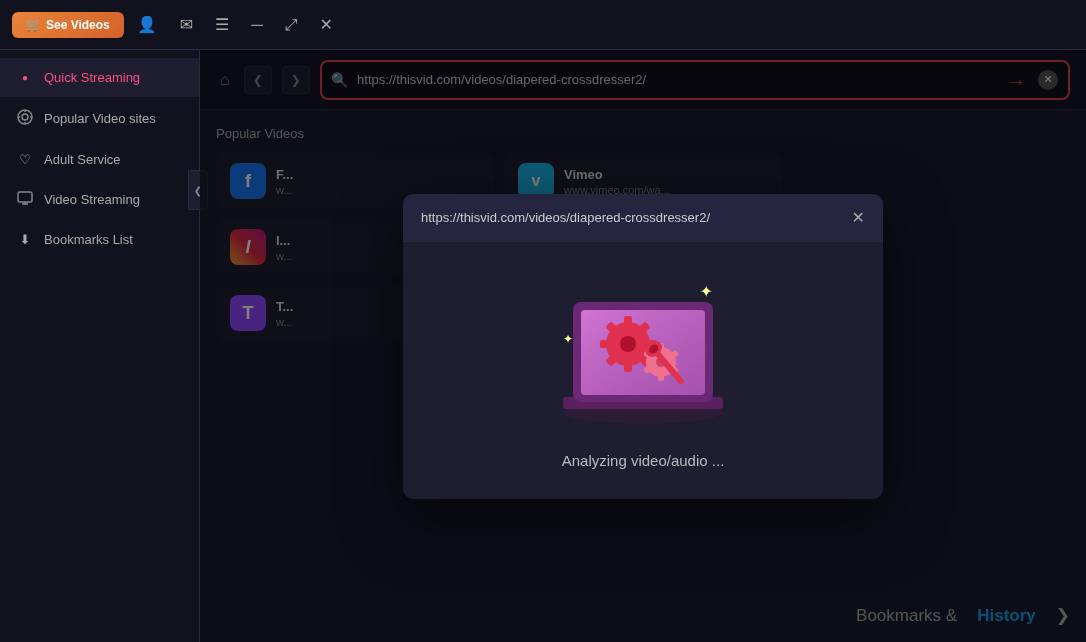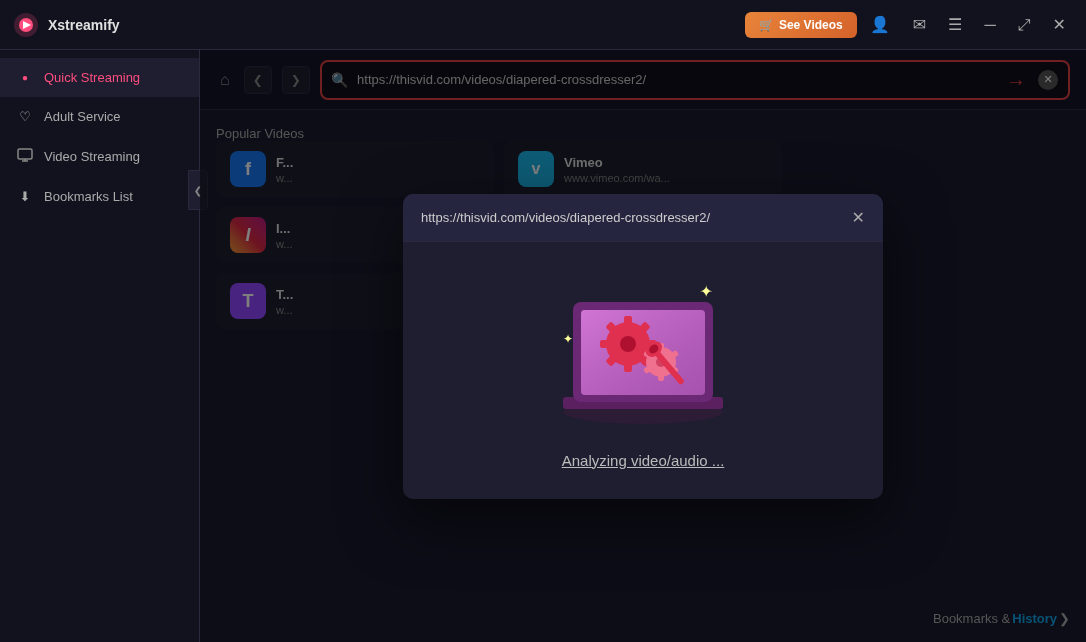--- a/index.html
+++ b/index.html
@@ -210,21 +210,21 @@
       height: 40px;
     }
 
     
     .videos-section {
       padding: 16px;
     }
     .section-title {
       font-size: 13px;
       color: #aaa;
-      margin-bottom: 0;
+      margin-bottom: 12px;
     }
     .site-cards {
       display: grid;
       grid-template-columns: repeat(3, 1fr);
       gap: 10px;
     }
     .site-card {
       background: #1e1e30;
       border-radius: 8px;
       padding: 10px 14px;
@@ -255,22 +255,22 @@
       color: #888;
       margin-top: 2px;
     }
 
     .bookmarks-row {
       position: absolute;
       bottom: 16px;
       right: 16px;
       display: flex;
       align-items: center;
-      gap: 2px;
-      font-size: 13px;
+      gap: 20px;
+      font-size: 17px;
       color: #aaa;
       cursor: pointer;
     }
     .bookmarks-highlight { color: #0ea5e9; font-weight: 600; }
 
     
     .modal-overlay {
       position: absolute;
       top: 0; left: 0; right: 0; bottom: 0;
       background: rgba(0,0,0,0.5);
@@ -309,35 +309,26 @@
     .modal-body {
       padding: 30px 20px;
       display: flex;
       flex-direction: column;
       align-items: center;
       gap: 20px;
     }
     .analyzing-text {
       font-size: 15px;
       color: #bbb;
-      text-decoration: underline;
     }
   </style>
 </head>
 <body>
 
 <div class="titlebar">
-  <div class="titlebar-left">
-    <svg class="logo-icon" viewBox="0 0 28 28">
-      <circle cx="14" cy="14" r="12" fill="#ff4d7d" opacity="0.2"></circle>
-      <circle cx="14" cy="14" r="7" fill="#ff4d7d"></circle>
-      <polygon points="11,10 11,18 19,14" fill="white"></polygon>
-    </svg>
-    <span class="app-title">Xstreamify</span>
-  </div>
   <div class="titlebar-right">
     <button class="see-price-btn">
       <span>🛒</span>
       <span>See Videos</span>
     </button>
     <button class="titlebar-icon-btn">👤</button>
     <button class="titlebar-icon-btn">✉</button>
     <button class="titlebar-icon-btn">☰</button>
     <button class="titlebar-icon-btn">─</button>
     <button class="titlebar-icon-btn">⤢</button>
@@ -350,20 +341,33 @@
   <div class="sidebar" style="position:relative;">
     <div class="sidebar-collapse-btn">
       <span>❮</span>
     </div>
 
     <div class="sidebar-item active">
       <span class="s-icon" style="color:#ff4d7d; font-size:10px;">●</span>
       <span>Quick Streaming</span>
     </div>
     <div class="sidebar-item">
+      <span class="s-icon">
+        <svg width="16" height="16" viewBox="0 0 16 16" fill="none">
+          <circle cx="8" cy="8" r="7" stroke="#888" stroke-width="1.5"></circle>
+          <circle cx="8" cy="8" r="3" stroke="#888" stroke-width="1.5"></circle>
+          <line x1="8" y1="1" x2="8" y2="3" stroke="#888" stroke-width="1.5"></line>
+          <line x1="8" y1="13" x2="8" y2="15" stroke="#888" stroke-width="1.5"></line>
+          <line x1="1" y1="8" x2="3" y2="8" stroke="#888" stroke-width="1.5"></line>
+          <line x1="13" y1="8" x2="15" y2="8" stroke="#888" stroke-width="1.5"></line>
+        </svg>
+      </span>
+      <span>Popular Video sites</span>
+    </div>
+    <div class="sidebar-item">
       <span class="s-icon" style="font-size:13px;">♡</span>
       <span>Adult Service</span>
     </div>
     <div class="sidebar-item">
       <span class="s-icon">
         <svg width="16" height="14" viewBox="0 0 16 14" fill="none">
           <rect x="1" y="1" width="14" height="10" rx="1.5" stroke="#888" stroke-width="1.5"></rect>
           <line x1="5" y1="13" x2="11" y2="13" stroke="#888" stroke-width="1.5"></line>
           <line x1="8" y1="11" x2="8" y2="13" stroke="#888" stroke-width="1.5"></line>
         </svg>

